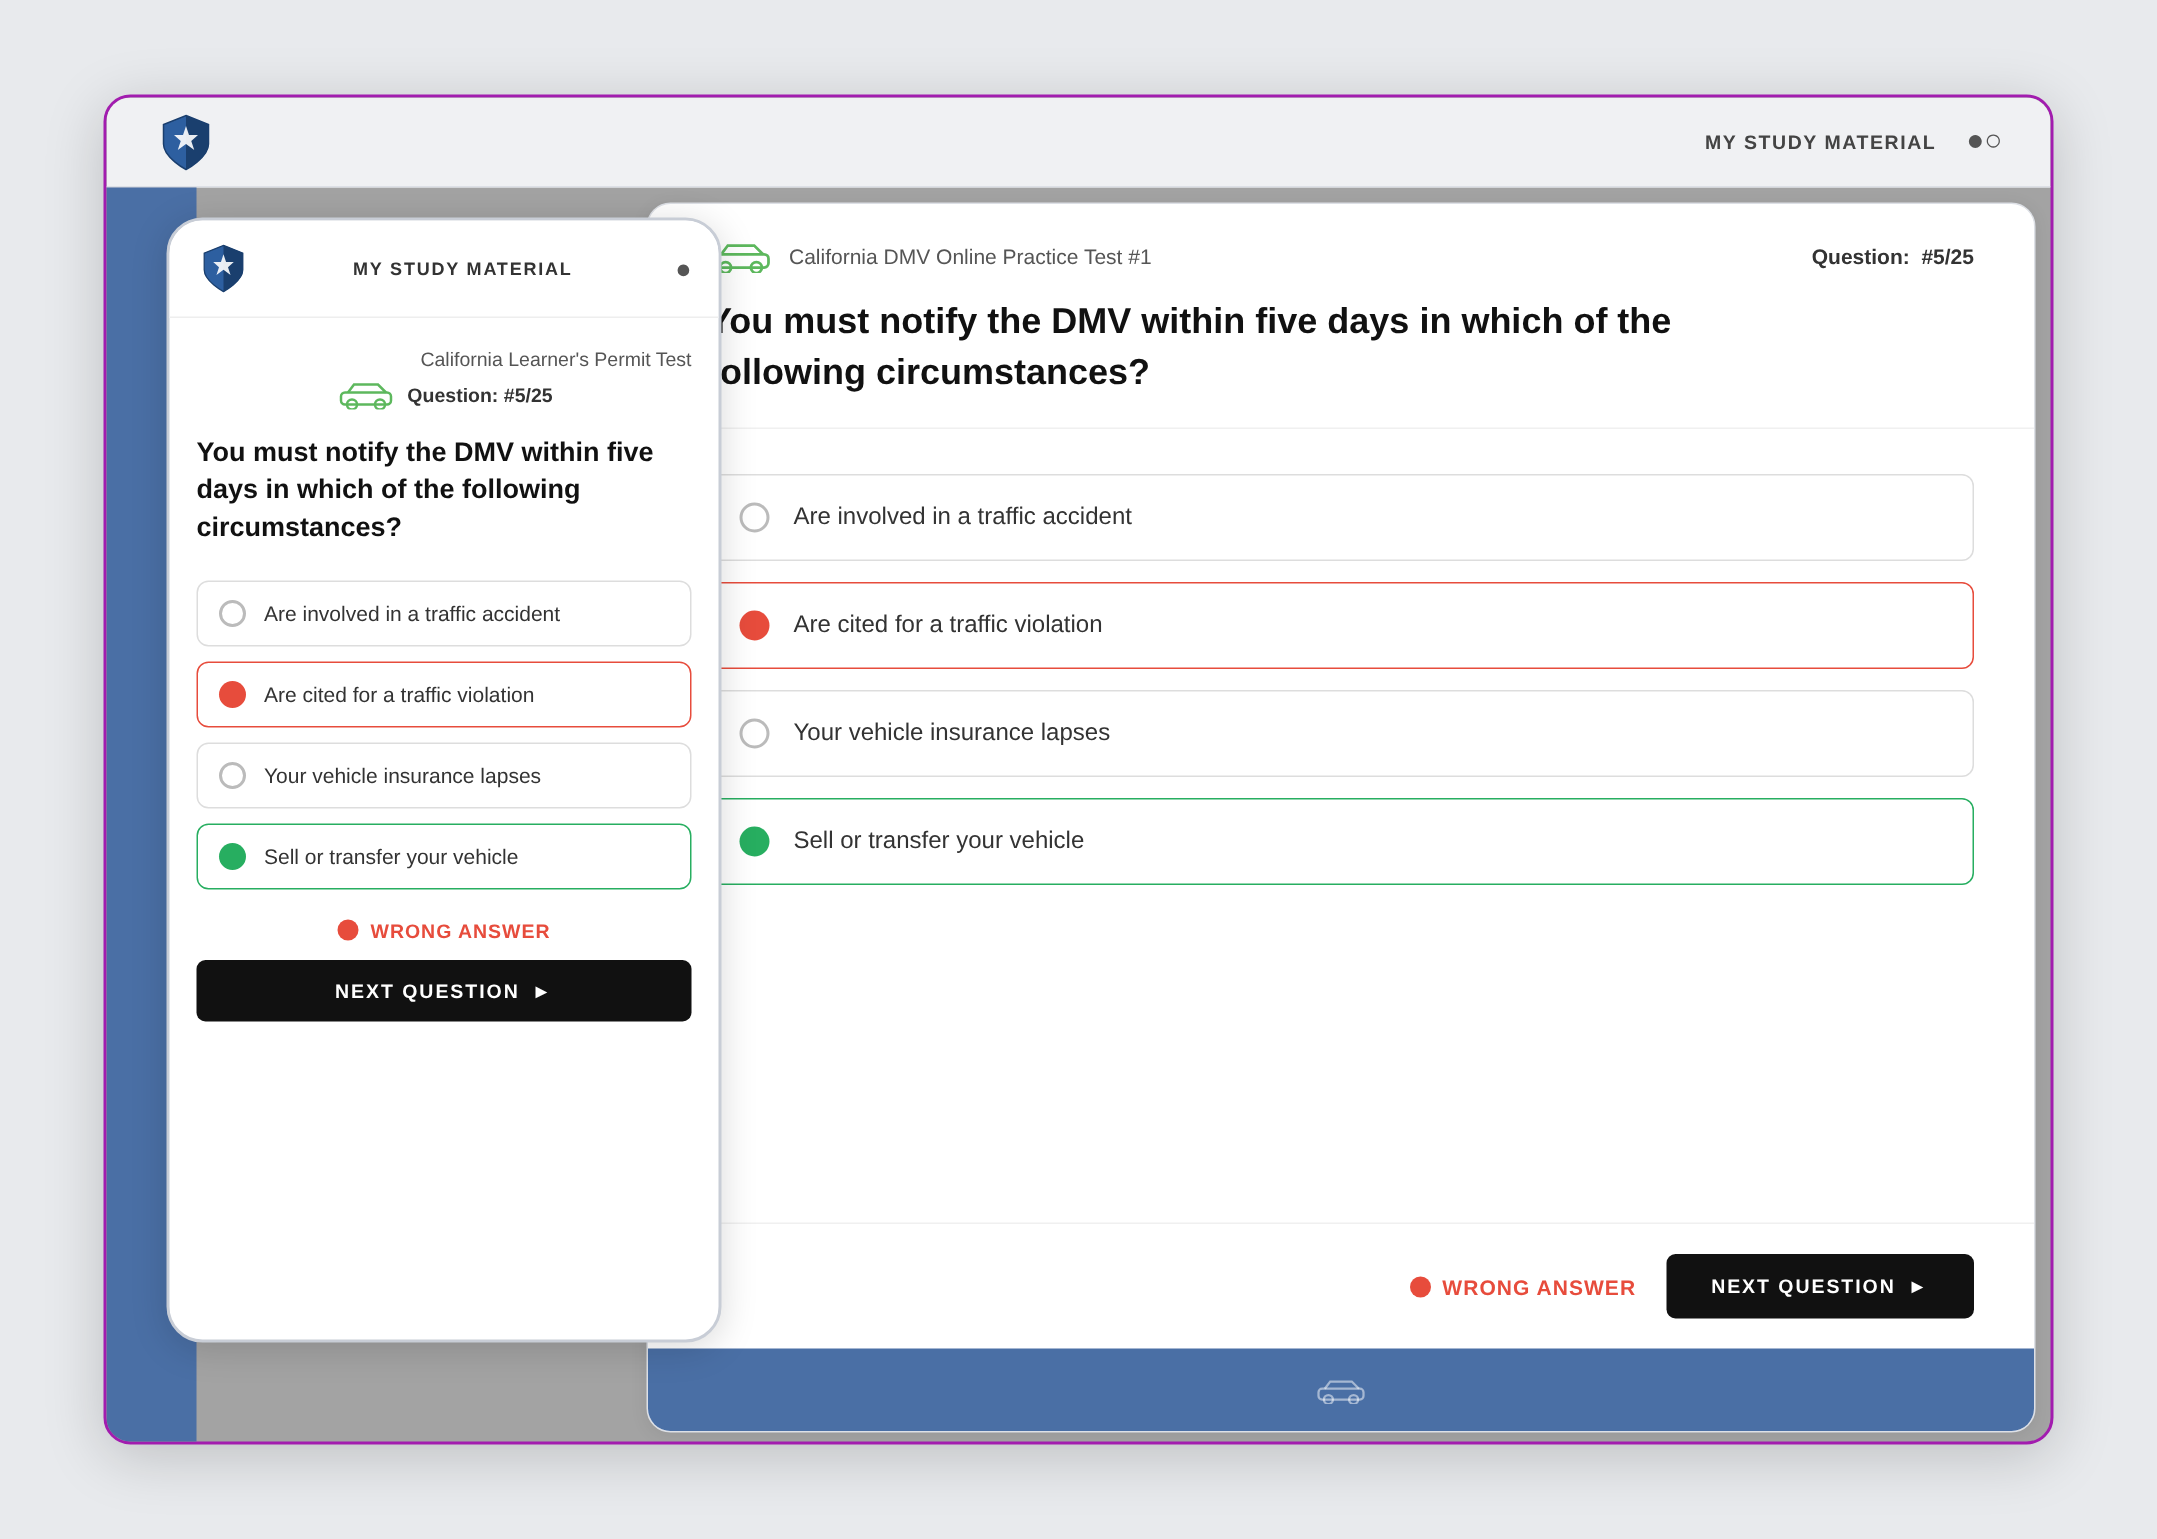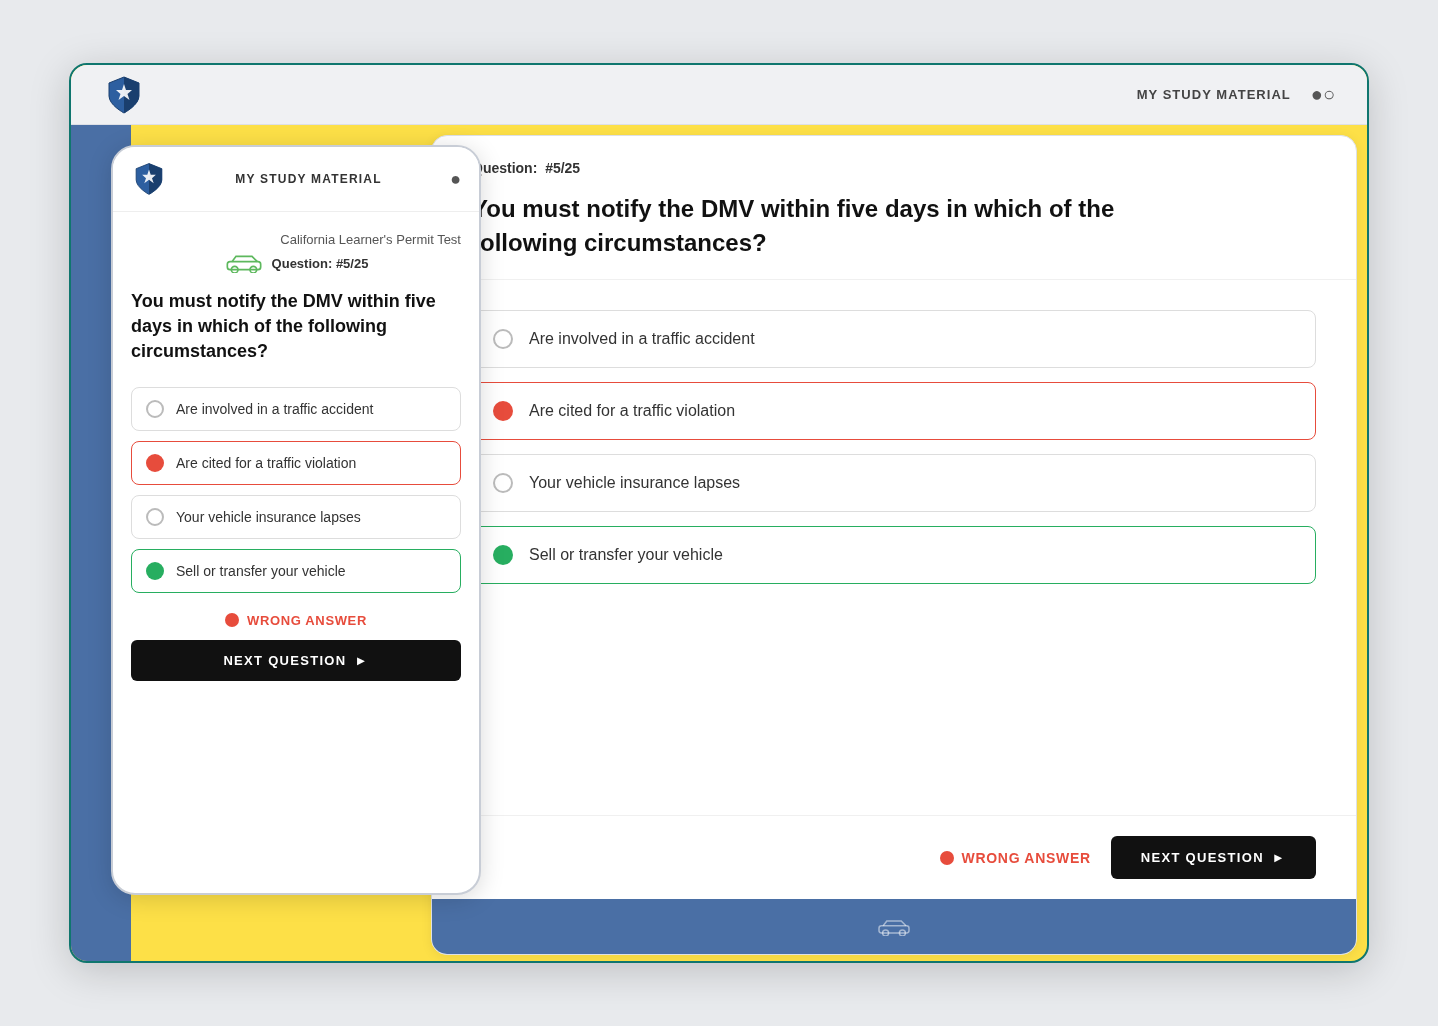--- a/index.html
+++ b/index.html
@@ -11,23 +11,23 @@
       display: flex;
       align-items: center;
       justify-content: center;
       overflow: hidden;
     }
 
     
     .outer-frame {
       width: 1300px;
       height: 900px;
-      background: #fde047;
+      background: #a3a3a3;
       border-radius: 18px;
-      border: 2px solid #0f766e;
+      border: 2px solid #a21caf;
       box-shadow: 0 8px 40px rgba(0,0,0,0.18);
       position: relative;
       overflow: hidden;
     }
 
     
     .outer-topbar {
       display: flex;
       align-items: center;
       justify-content: space-between;
@@ -496,20 +496,30 @@
           </button>
         </div>
 
       </div>
     </div>
 
     <div class="desktop-panel">
 
       <div class="desktop-panel-header">
         <div class="desktop-test-meta">
+          <div class="desktop-test-name">
+
+            <svg width="44" height="22" viewBox="0 0 60 28">
+              <rect x="5" y="12" width="50" height="12" rx="4" fill="none" stroke="#5db85d" stroke-width="2.5"></rect>
+              <path d="M12 12 L18 4 L42 4 L50 12" fill="none" stroke="#5db85d" stroke-width="2.5"></path>
+              <circle cx="16" cy="24" r="5" fill="none" stroke="#5db85d" stroke-width="2.5"></circle>
+              <circle cx="44" cy="24" r="5" fill="none" stroke="#5db85d" stroke-width="2.5"></circle>
+            </svg>
+            <span>California DMV Online Practice Test #1</span>
+          </div>
           <div class="desktop-question-counter">
             <span>Question:</span>&nbsp;
             <span>#5/25</span>
           </div>
         </div>
         <div class="desktop-question-text">You must notify the DMV within five days in which of the following circumstances?</div>
       </div>
 
       <div class="desktop-panel-body">
 

